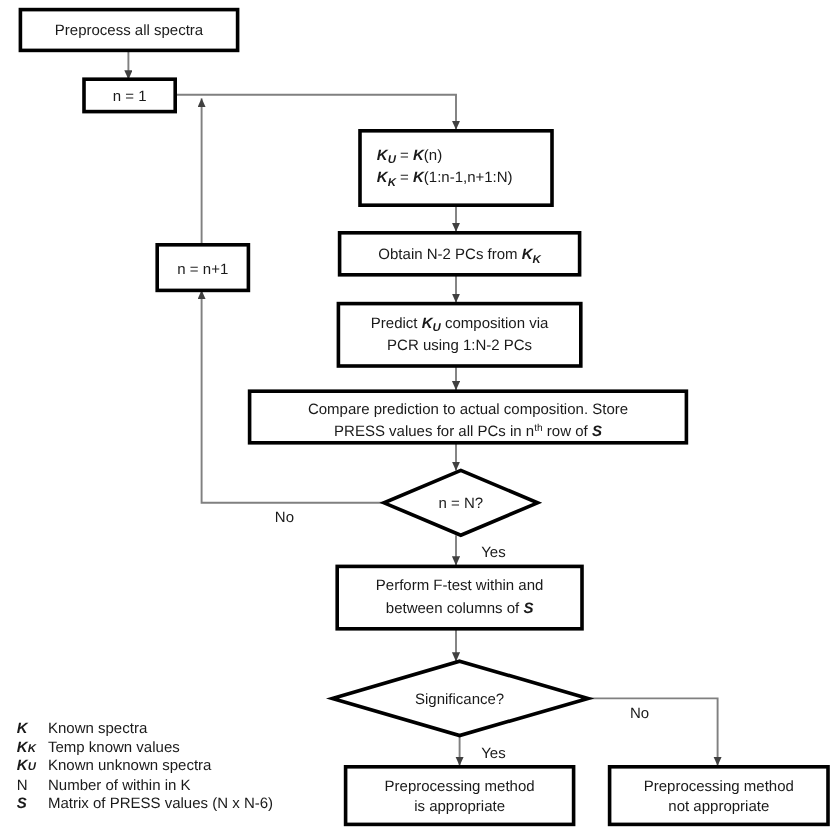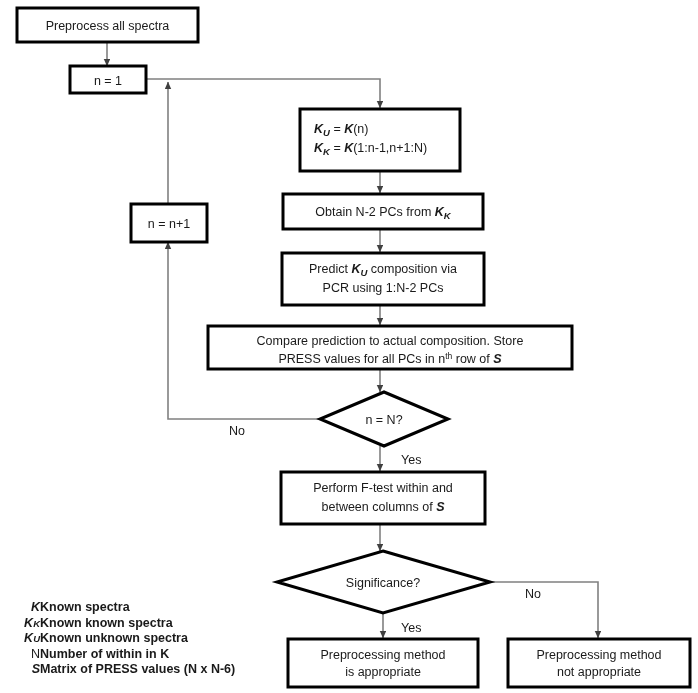--- a/index.html
+++ b/index.html
@@ -12,21 +12,20 @@
     width: 698px;
     height: 693px;
     font-family: "Liberation Sans", sans-serif;
     color: #000000;
     overflow: hidden;
   }
   #flow-root {
     position: relative;
     width: 636px;
     height: 693px;
-    text-align: right;
   }
   svg#flowchart {
     display: block;
     width: 698px;
     height: 693px;
   }
   .node-box {
     fill: #ffffff;
     stroke: #000000;
     stroke-width: 3;
@@ -87,21 +86,20 @@
     font-weight: bold;
     font-style: italic;
   }
   .legend-sym .ssub {
     font-size: 9.5px;
     font-weight: bold;
     font-style: italic;
   }
   .legend-desc {
     white-space: nowrap;
-    font-weight: bold;
   }
 </style>
 </head>
 <body>
 
 <div id="flow-root">
 
   <svg id="flowchart" viewBox="0 0 698 693">
     <defs>
       <marker id="arrow" markerWidth="9" markerHeight="9" refX="7.4" refY="3.4" orient="auto" markerUnits="userSpaceOnUse">
@@ -222,21 +220,21 @@
     <text class="edge-label" x="533" y="598" text-anchor="middle">No</text>
   </svg>
 
   <div class="legend">
     <div class="legend-row">
       <span class="legend-sym bolditalic">K</span>
       <span class="legend-desc">Known spectra</span>
     </div>
     <div class="legend-row">
       <span class="legend-sym bolditalic"><span>K</span><span class="ssub">K</span></span>
-      <span class="legend-desc">Known known spectra</span>
+      <span class="legend-desc">Temp known values</span>
     </div>
     <div class="legend-row">
       <span class="legend-sym bolditalic"><span>K</span><span class="ssub">U</span></span>
       <span class="legend-desc">Known unknown spectra</span>
     </div>
     <div class="legend-row">
       <span class="legend-sym">N</span>
       <span class="legend-desc">Number of within in K</span>
     </div>
     <div class="legend-row">

